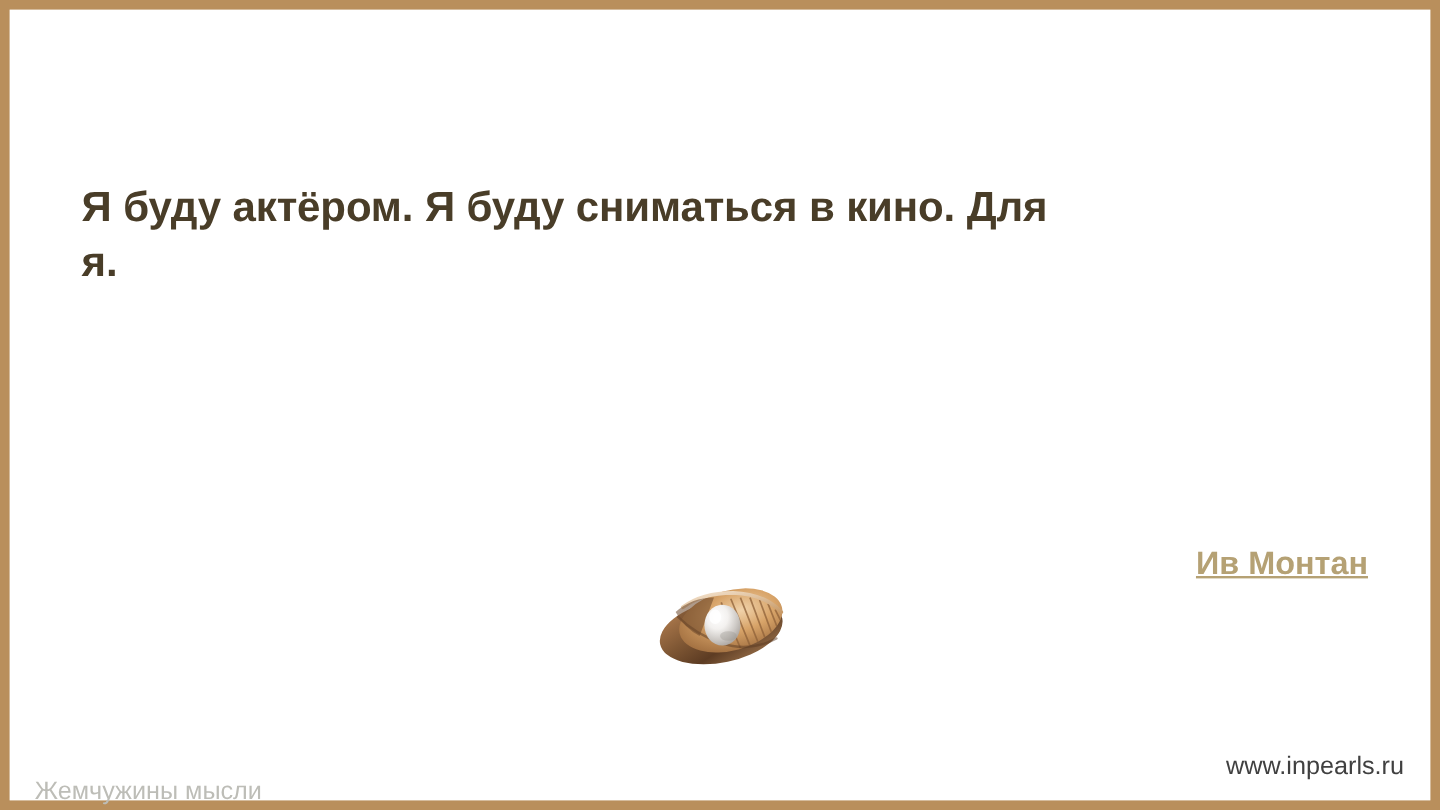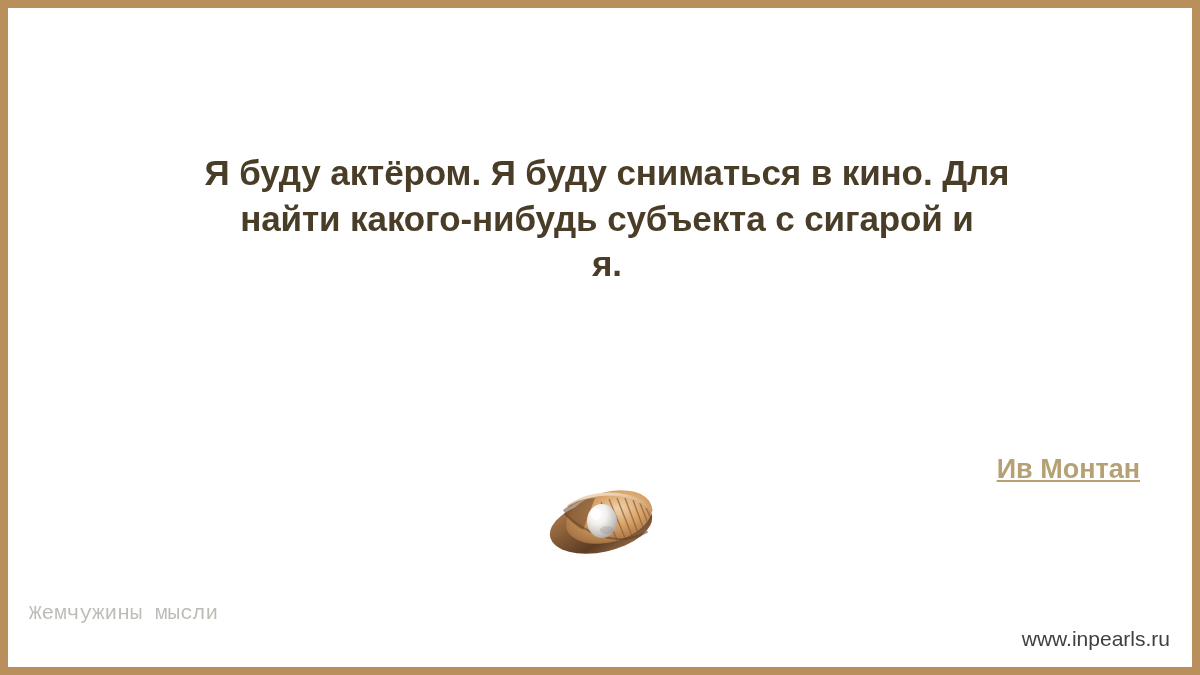--- a/index.html
+++ b/index.html
@@ -28,21 +28,20 @@
     top: 142px;
     width: 1078px;
   }
   .quote-line {
     font-size: 35px;
     font-weight: bold;
     line-height: 45.5px;
     color: #493d28;
     letter-spacing: -0.1px;
     white-space: nowrap;
-    text-align: center;
   }
   .attribution {
     position: absolute;
     right: 52px;
     top: 446px;
     font-size: 27px;
     font-weight: bold;
     color: #b5a174;
     white-space: nowrap;
     text-decoration: underline;
@@ -55,43 +54,41 @@
     height: 72px;
   }
   .shell-wrap svg {
     display: block;
     width: 130px;
     height: 72px;
   }
   .footer-left {
     position: absolute;
     left: 21px;
-    top: 594px;
+    top: 640px;
     font-size: 21px;
     color: #bdbdb7;
     white-space: nowrap;
-    font-family: Liberation Mono, monospace;
   }
   .footer-right {
     position: absolute;
     right: 22px;
     top: 619px;
     font-size: 21px;
     color: #404040;
     white-space: nowrap;
   }
 </style>
 </head>
 <body>
 
 <div class="card">
 
   <div class="quote-block">
     <div class="quote-line">Я буду актёром. Я буду сниматься в кино. Для</div>
-    <div class="quote-line">найти какого-нибудь субъекта с сигарой и</div>
     <div class="quote-line">я.</div>
   </div>
 
   <div class="attribution">Ив Монтан</div>
 
   <div class="shell-wrap">
     <svg viewBox="0 0 130 72" xmlns="http://www.w3.org/2000/svg">
       <defs>
         <radialGradient id="shellInner" cx="62%" cy="38%" r="72%">
           <stop offset="0%" stop-color="#f0d2aa"></stop>

